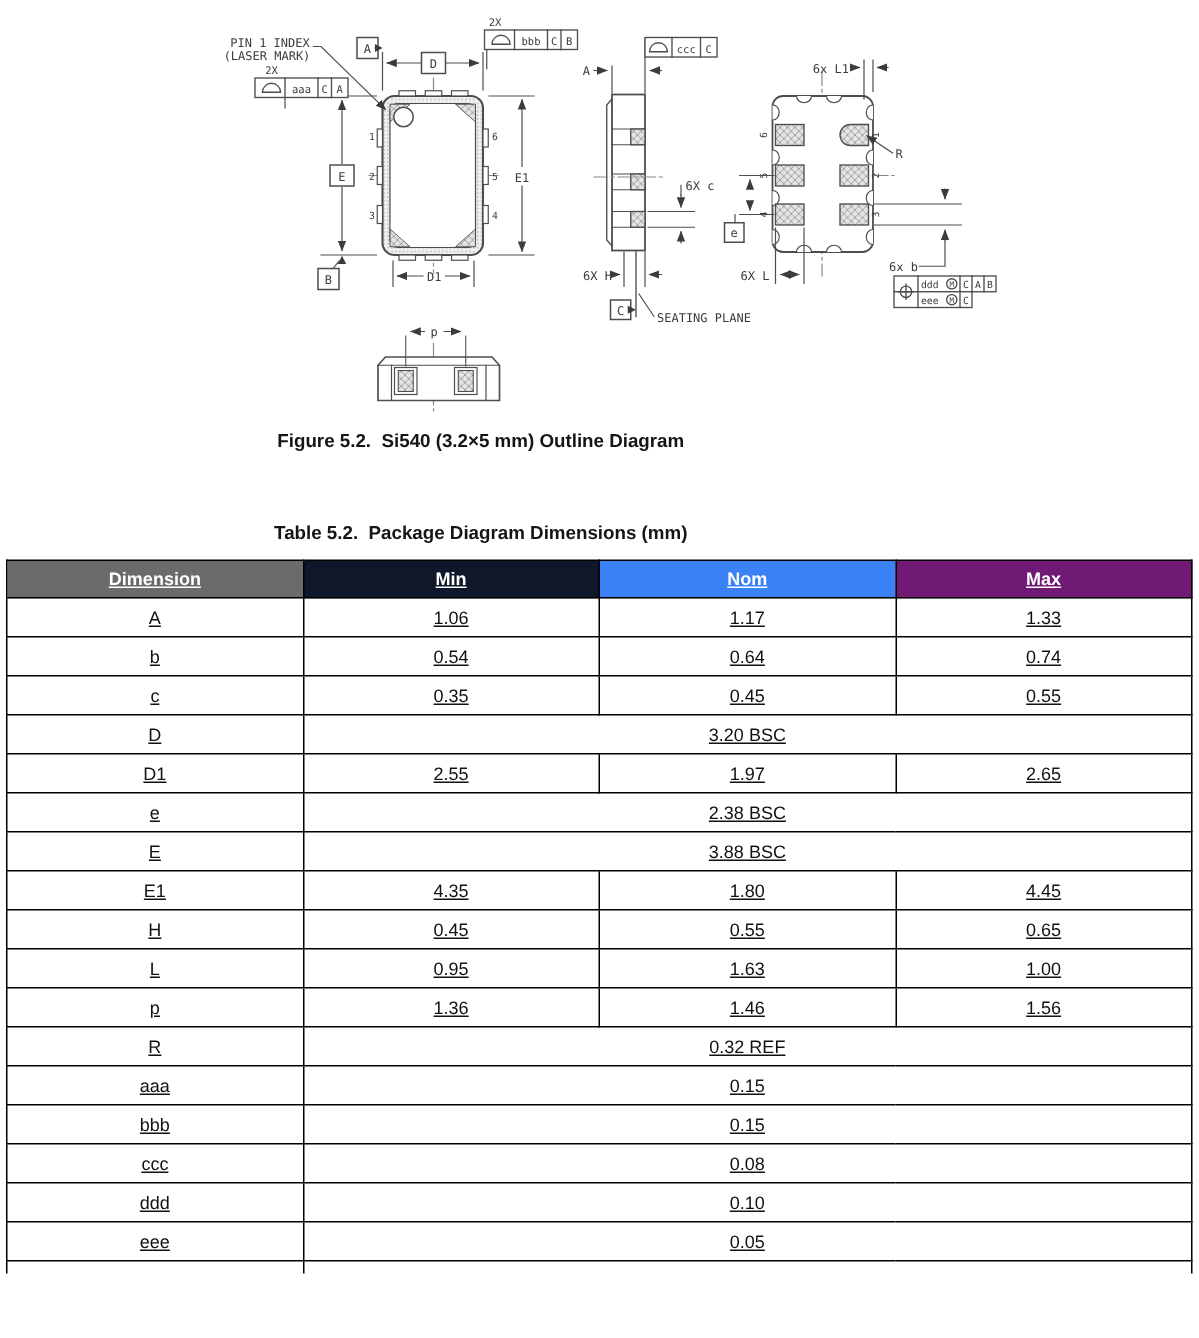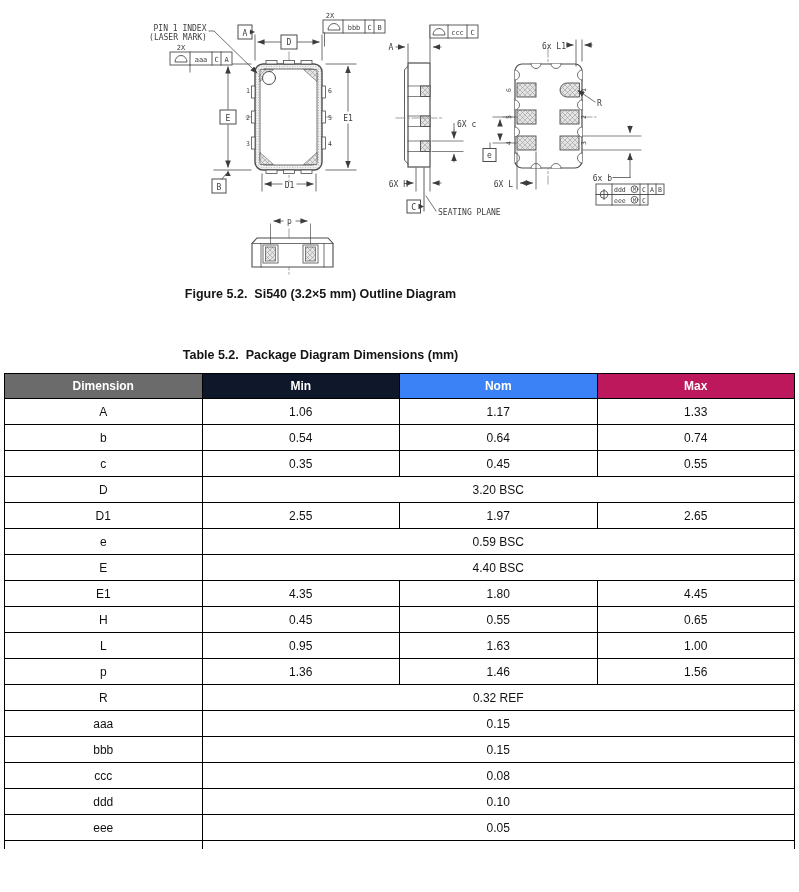--- a/index.html
+++ b/index.html
@@ -10,21 +10,21 @@
   .lbl-s{font:7px "DejaVu Sans Mono",monospace;}
   .lbl-xs{font:6.5px "DejaVu Sans Mono",monospace;}
   .lbl-m{font:5px "DejaVu Sans Mono",monospace;}
   .pin{font:6.5px "DejaVu Sans Mono",monospace;}
   .caption{position:absolute;left:0;width:641px;text-align:center;
            font:bold 12.5px "Liberation Sans",sans-serif;color:#151515;white-space:pre;}
   #figcap{top:287px;}
   #tabcap{top:324px;margin-top:24px;}
   table.dims{position:absolute;top:373px;left:4px;width:791px;border-collapse:collapse;
              table-layout:fixed;font:12px "Liberation Sans",sans-serif;color:#111;}
-  table.dims th,table.dims td{border:1.7px solid #000;text-align:center;padding:0;}
+  table.dims th,table.dims td{border:1.7px solid #000;text-align:center;padding:0;text-decoration:underline;}
   table.dims th{height:24px;font-weight:bold;color:#fff;font-size:12px;}
   table.dims td{height:25px;background:#fff;}
   table.dims tr.partial td{height:8px;border-bottom:none;}
 </style>
 </head>
 <body>
 
 <div class="page">
 
 <svg width="799" height="285" viewBox="0 0 799 285" stroke-linecap="square" font-family="DejaVu Sans Mono, monospace">
@@ -333,21 +333,21 @@
         <col style="width:25%">
         <col style="width:25%">
         <col style="width:25%">
         <col style="width:25%">
       </colgroup>
   <thead>
         <tr>
           <th style="background: rgb(107, 107, 107);">Dimension</th>
           <th style="background: #0f172a;">Min</th>
           <th style="background: #3b82f6;">Nom</th>
-          <th style="background: #be185d; margin-left: 36px;">Max</th>
+          <th style="background: #701a75; margin-left: 36px;">Max</th>
         </tr>
       </thead>
   <tbody>
         <tr>
           <td>A</td>
           <td>1.06</td>
           <td>1.17</td>
           <td>1.33</td>
         </tr>
         <tr>
@@ -367,25 +367,25 @@
           <td colspan="3">3.20 BSC</td>
         </tr>
         <tr>
           <td>D1</td>
           <td>2.55</td>
           <td>1.97</td>
           <td>2.65</td>
         </tr>
         <tr>
           <td>e</td>
-          <td colspan="3">0.59 BSC</td>
+          <td colspan="3">2.38 BSC</td>
         </tr>
         <tr>
           <td>E</td>
-          <td colspan="3">4.40 BSC</td>
+          <td colspan="3">3.88 BSC</td>
         </tr>
         <tr>
           <td>E1</td>
           <td>4.35</td>
           <td>1.80</td>
           <td>4.45</td>
         </tr>
         <tr>
           <td>H</td>
           <td>0.45</td>

